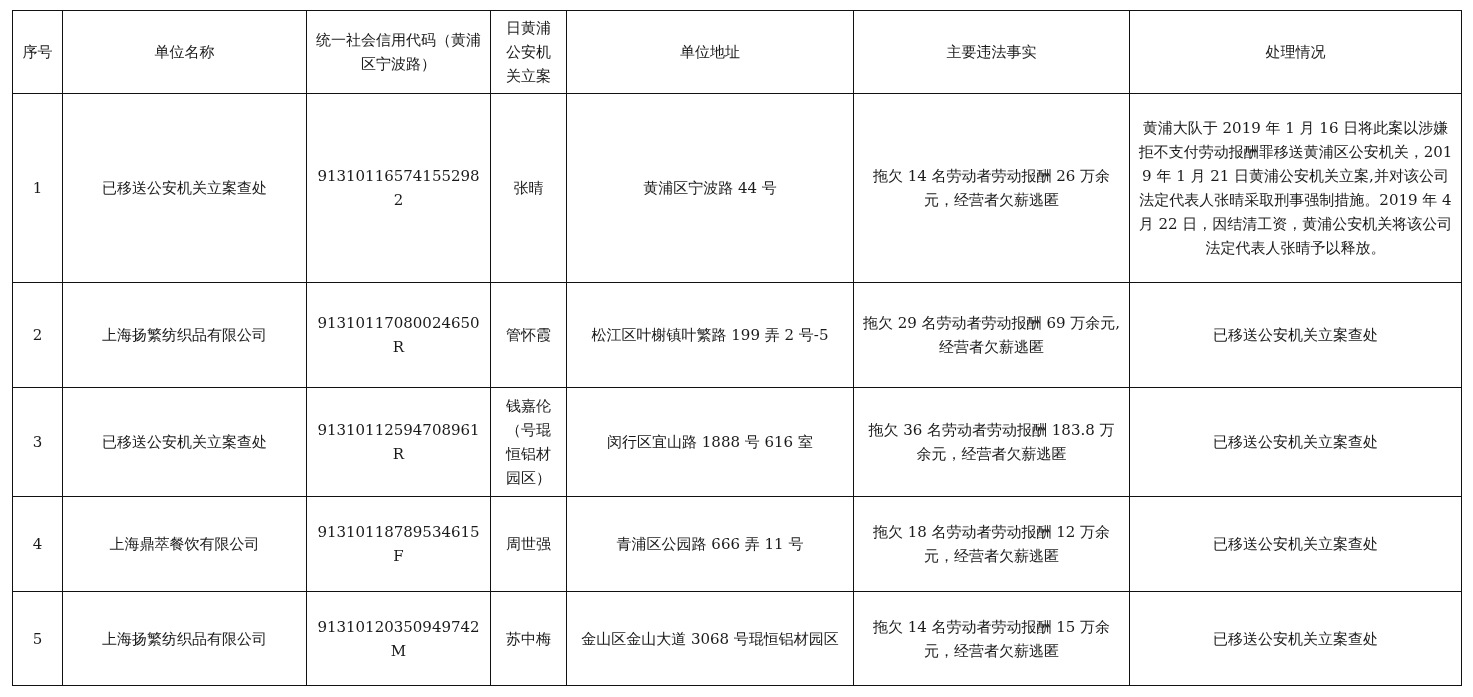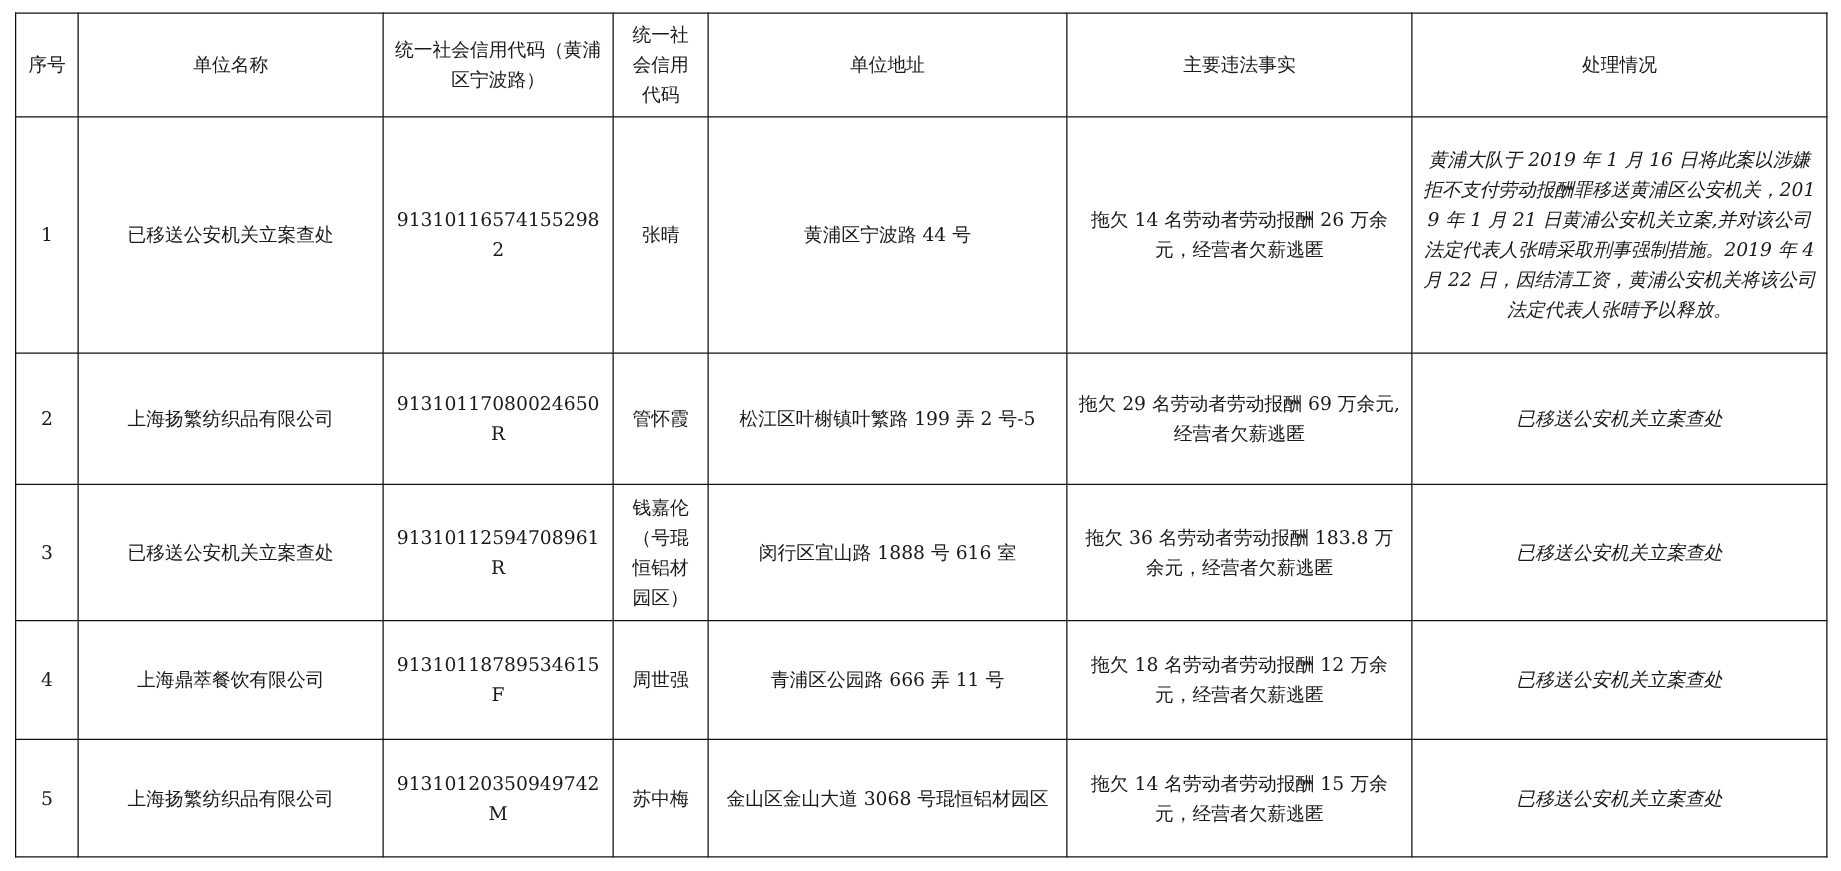--- a/index.html
+++ b/index.html
@@ -12,21 +12,21 @@
     }
     table.wage-table td, table.wage-table th {
       border: 1.5px solid #111;
       text-align: center; vertical-align: middle;
       font-weight: normal; font-size: 15px; line-height: 24px;
       padding: 0 8px; word-break: break-all;
     }
     th.h-narrow { padding: 0 2px; }
     td.col-seq { padding: 0 2px; }
     td.col-rep { padding: 0 4px; }
-    td.col-handling { text-align: justify; text-align-last: center; padding: 0 8px; font-style: italic; }
+    td.col-handling { text-align: justify; text-align-last: center; padding: 0 8px; }
     tr.row-header { height: 83px; }
     tr.r1 { height: 189px; }
     tr.r2 { height: 105px; }
     tr.r3 { height: 109px; }
     tr.r4 { height: 95px; }
     tr.r5 { height: 94px; }
     .mono { letter-spacing: 0; }
   </style>
 </head>
 <body>
@@ -39,21 +39,21 @@
     <col style="width:76px">
     <col style="width:287px">
     <col style="width:276px">
     <col style="width:332px">
   </colgroup>
   <thead>
     <tr class="row-header">
       <th class="h-narrow">序号</th>
       <th>单位名称</th>
       <th>统一社会信用代码（黄浦区宁波路）</th>
-      <th class="h-narrow">统一社会信用代码</th>
+      <th class="h-narrow">日黄浦公安机关立案</th>
       <th>单位地址</th>
       <th>主要违法事实</th>
       <th>处理情况</th>
     </tr>
   </thead>
   <tbody>
     <tr class="r1">
       <td class="col-seq">1</td>
       <td>已移送公安机关立案查处</td>
       <td class="mono">913101165741552982</td>

